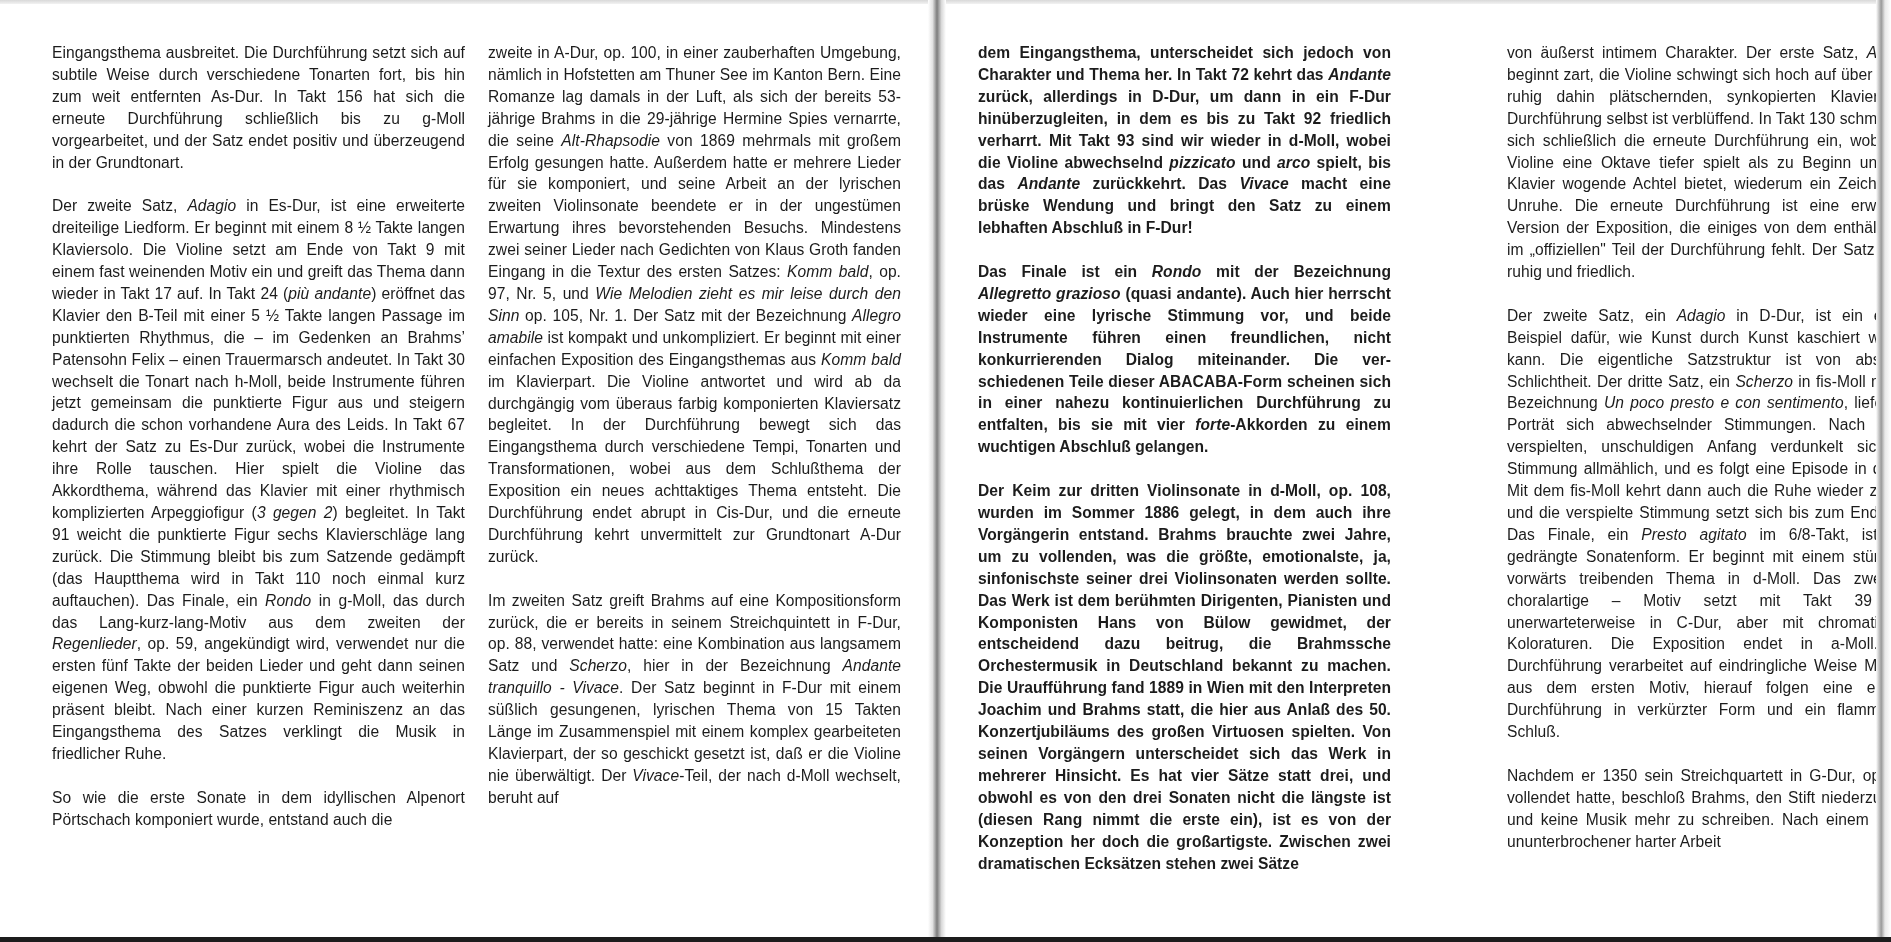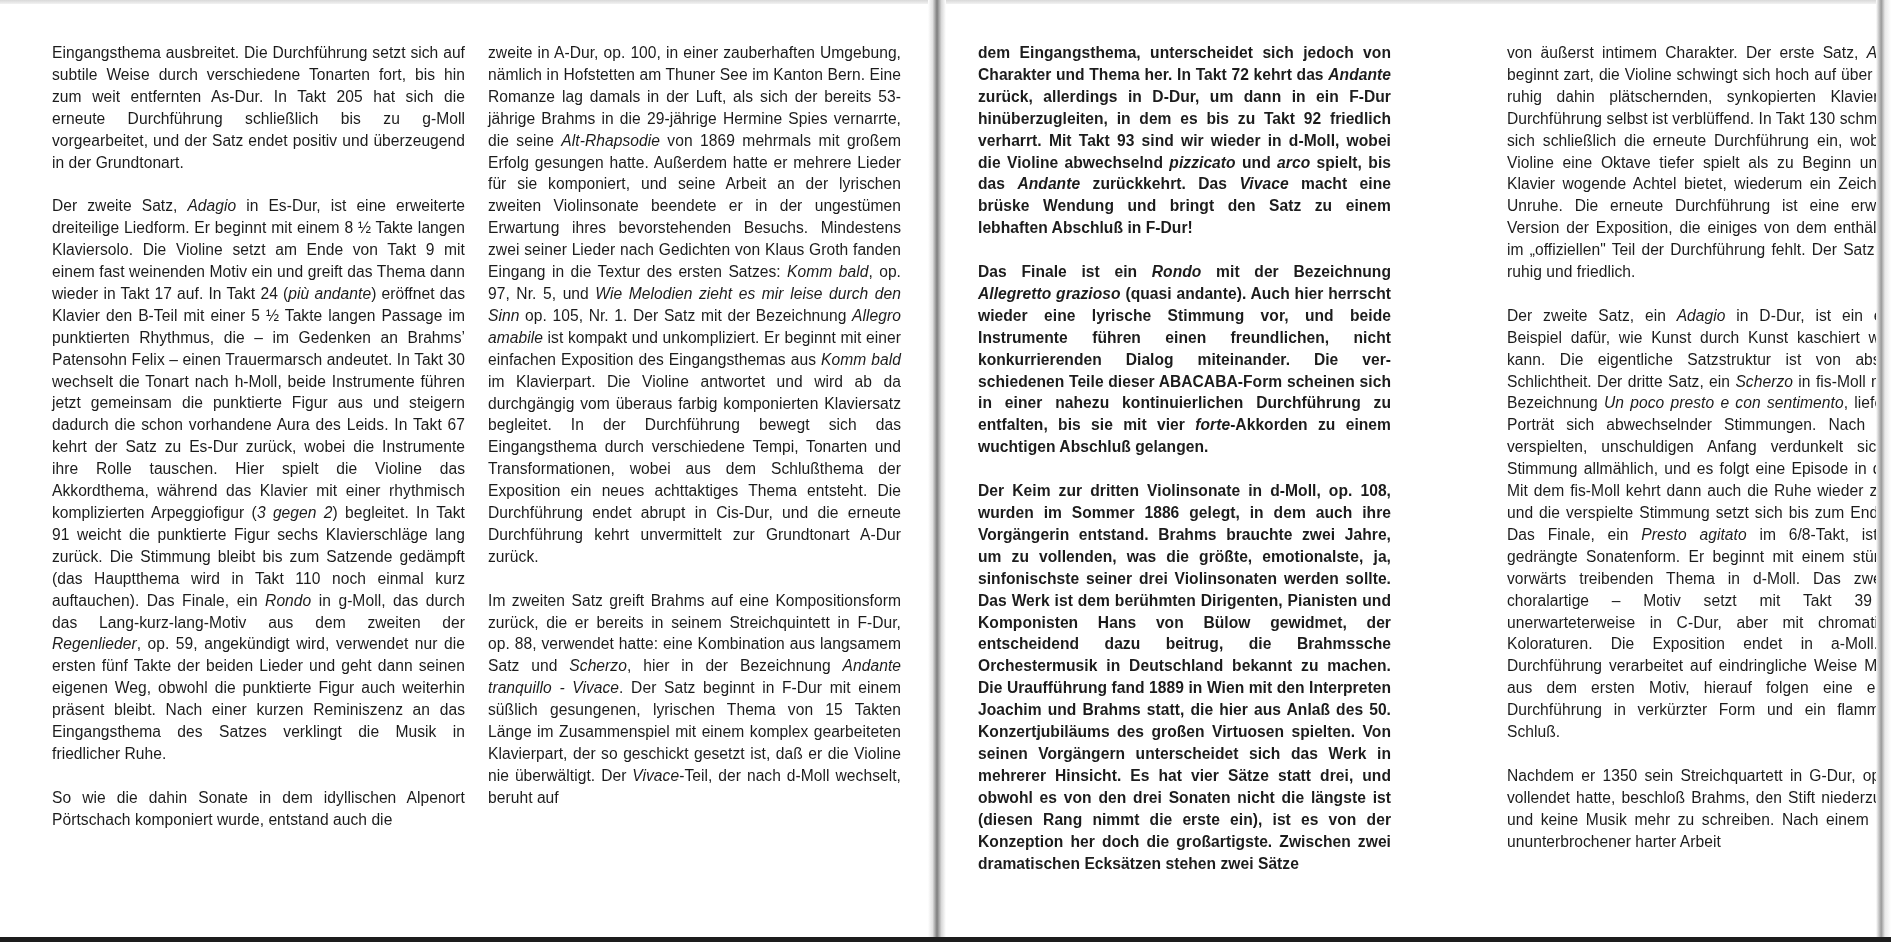--- a/index.html
+++ b/index.html
@@ -38,23 +38,23 @@
   .column p { margin: 0 0 21.9px 0; }
   .column p:last-child { margin-bottom: 0; }
   .column em { font-style: italic; }
 </style>
 </head>
 <body>
 
 <div class="top-edge"></div>
 
 <div class="column col1">
-  <p>Eingangsthema ausbreitet. Die Durchführung setzt sich auf subtile Weise durch verschiedene Tonarten fort, bis hin zum weit entfernten As-Dur. In Takt 205 hat sich die erneute Durchführung schließlich bis zu g-Moll vorgearbeitet, und der Satz endet positiv und überzeugend in der Grundtonart.</p>
+  <p>Eingangsthema ausbreitet. Die Durchführung setzt sich auf subtile Weise durch verschiedene Tonarten fort, bis hin zum weit entfernten As-Dur. In Takt 156 hat sich die erneute Durchführung schließlich bis zu g-Moll vorgearbeitet, und der Satz endet positiv und überzeugend in der Grundtonart.</p>
   <p>Der zweite Satz, <em>Adagio</em> in Es-Dur, ist eine erweit­erte dreiteilige Liedform. Er beginnt mit einem 8 ½ Takte langen Klaviersolo. Die Violine setzt am Ende von Takt 9 mit einem fast weinenden Motiv ein und greift das Thema dann wieder in Takt 17 auf. In Takt 24 (<em>più andante</em>) eröffnet das Klavier den B-Teil mit einer 5 ½ Takte langen Passage im punktierten Rhythmus, die – im Gedenken an Brahms’ Patensohn Felix – einen Trauermarsch andeutet. In Takt 30 wechselt die Tonart nach h-Moll, beide Instrumente führen jetzt gemeinsam die punktierte Figur aus und steigern dadurch die schon vorhan­dene Aura des Leids. In Takt 67 kehrt der Satz zu Es-Dur zurück, wobei die Instrumente ihre Rolle tauschen. Hier spielt die Violine das Akkordthema, während das Klavier mit einer rhythmisch kom­plizierten Arpeggiofigur (<em>3 gegen 2</em>) begleitet. In Takt 91 weicht die punktierte Figur sechs Klavierschläge lang zurück. Die Stimmung bleibt bis zum Satzende gedämpft (das Hauptthema wird in Takt 110 noch einmal kurz auftauchen). Das Finale, ein <em>Rondo</em> in g-Moll, das durch das Lang-kurz-lang-Motiv aus dem zweiten der <em>Regenlieder</em>, op. 59, angekündigt wird, verwendet nur die ersten fünf Takte der beiden Lieder und geht dann seinen eigenen Weg, obwohl die punktierte Figur auch weiterhin präsent bleibt. Nach einer kurzen Reminiszenz an das Eingangsthema des Satzes verklingt die Musik in friedlicher Ruhe.</p>
-  <p>So wie die dahin Sonate in dem idyllischen Alpenort Pörtschach komponiert wurde, entstand auch die</p>
+  <p>So wie die erste Sonate in dem idyllischen Alpenort Pörtschach komponiert wurde, entstand auch die</p>
 </div>
 
 <div class="column col2">
   <p>zweite in A-Dur, op. 100, in einer zauberhaften Umgebung, nämlich in Hofstetten am Thuner See im Kanton Bern. Eine Romanze lag damals in der Luft, als sich der bereits 53-jährige Brahms in die 29-jährige Hermine Spies vernarrte, die seine <em>Alt-Rhapsodie</em> von 1869 mehrmals mit großem Erfolg gesungen hatte. Außerdem hatte er mehrere Lieder für sie komponiert, und seine Arbeit an der lyrischen zweiten Violinsonate beendete er in der ungestü­men Erwartung ihres bevorstehenden Besuchs. Mindestens zwei seiner Lieder nach Gedichten von Klaus Groth fanden Eingang in die Textur des ersten Satzes: <em>Komm bald</em>, op. 97, Nr. 5, und <em>Wie Melodien zieht es mir leise durch den Sinn</em> op. 105, Nr. 1. Der Satz mit der Bezeichnung <em>Allegro amabile</em> ist kompakt und unkompliziert. Er beginnt mit einer einfachen Exposition des Eingangsthemas aus <em>Komm bald</em> im Klavierpart. Die Violine antwortet und wird ab da durchgängig vom überaus farbig komponierten Klaviersatz begleitet. In der Durchführung bewegt sich das Eingangsthema durch verschiedene Tempi, Tonarten und Transformationen, wobei aus dem Schlußthema der Exposition ein neues achttaktiges Thema entsteht. Die Durchführung endet abrupt in Cis-Dur, und die erneute Durchführung kehrt unvermittelt zur Grundtonart A-Dur zurück.</p>
   <p>Im zweiten Satz greift Brahms auf eine Kompositionsform zurück, die er bereits in seinem Streichquintett in F-Dur, op. 88, verwendet hatte: eine Kombination aus langsamem Satz und <em>Scherzo</em>, hier in der Bezeichnung <em>Andante tranquil­lo - Vivace</em>. Der Satz beginnt in F-Dur mit einem süßlich gesungenen, lyrischen Thema von 15 Takten Länge im Zusammenspiel mit einem kom­plex gearbeiteten Klavierpart, der so geschickt gesetzt ist, daß er die Violine nie überwältigt. Der <em>Vivace</em>-Teil, der nach d-Moll wechselt, beruht auf</p>
 </div>
 
 <div class="spine"></div>
 
 <div class="column col3">

